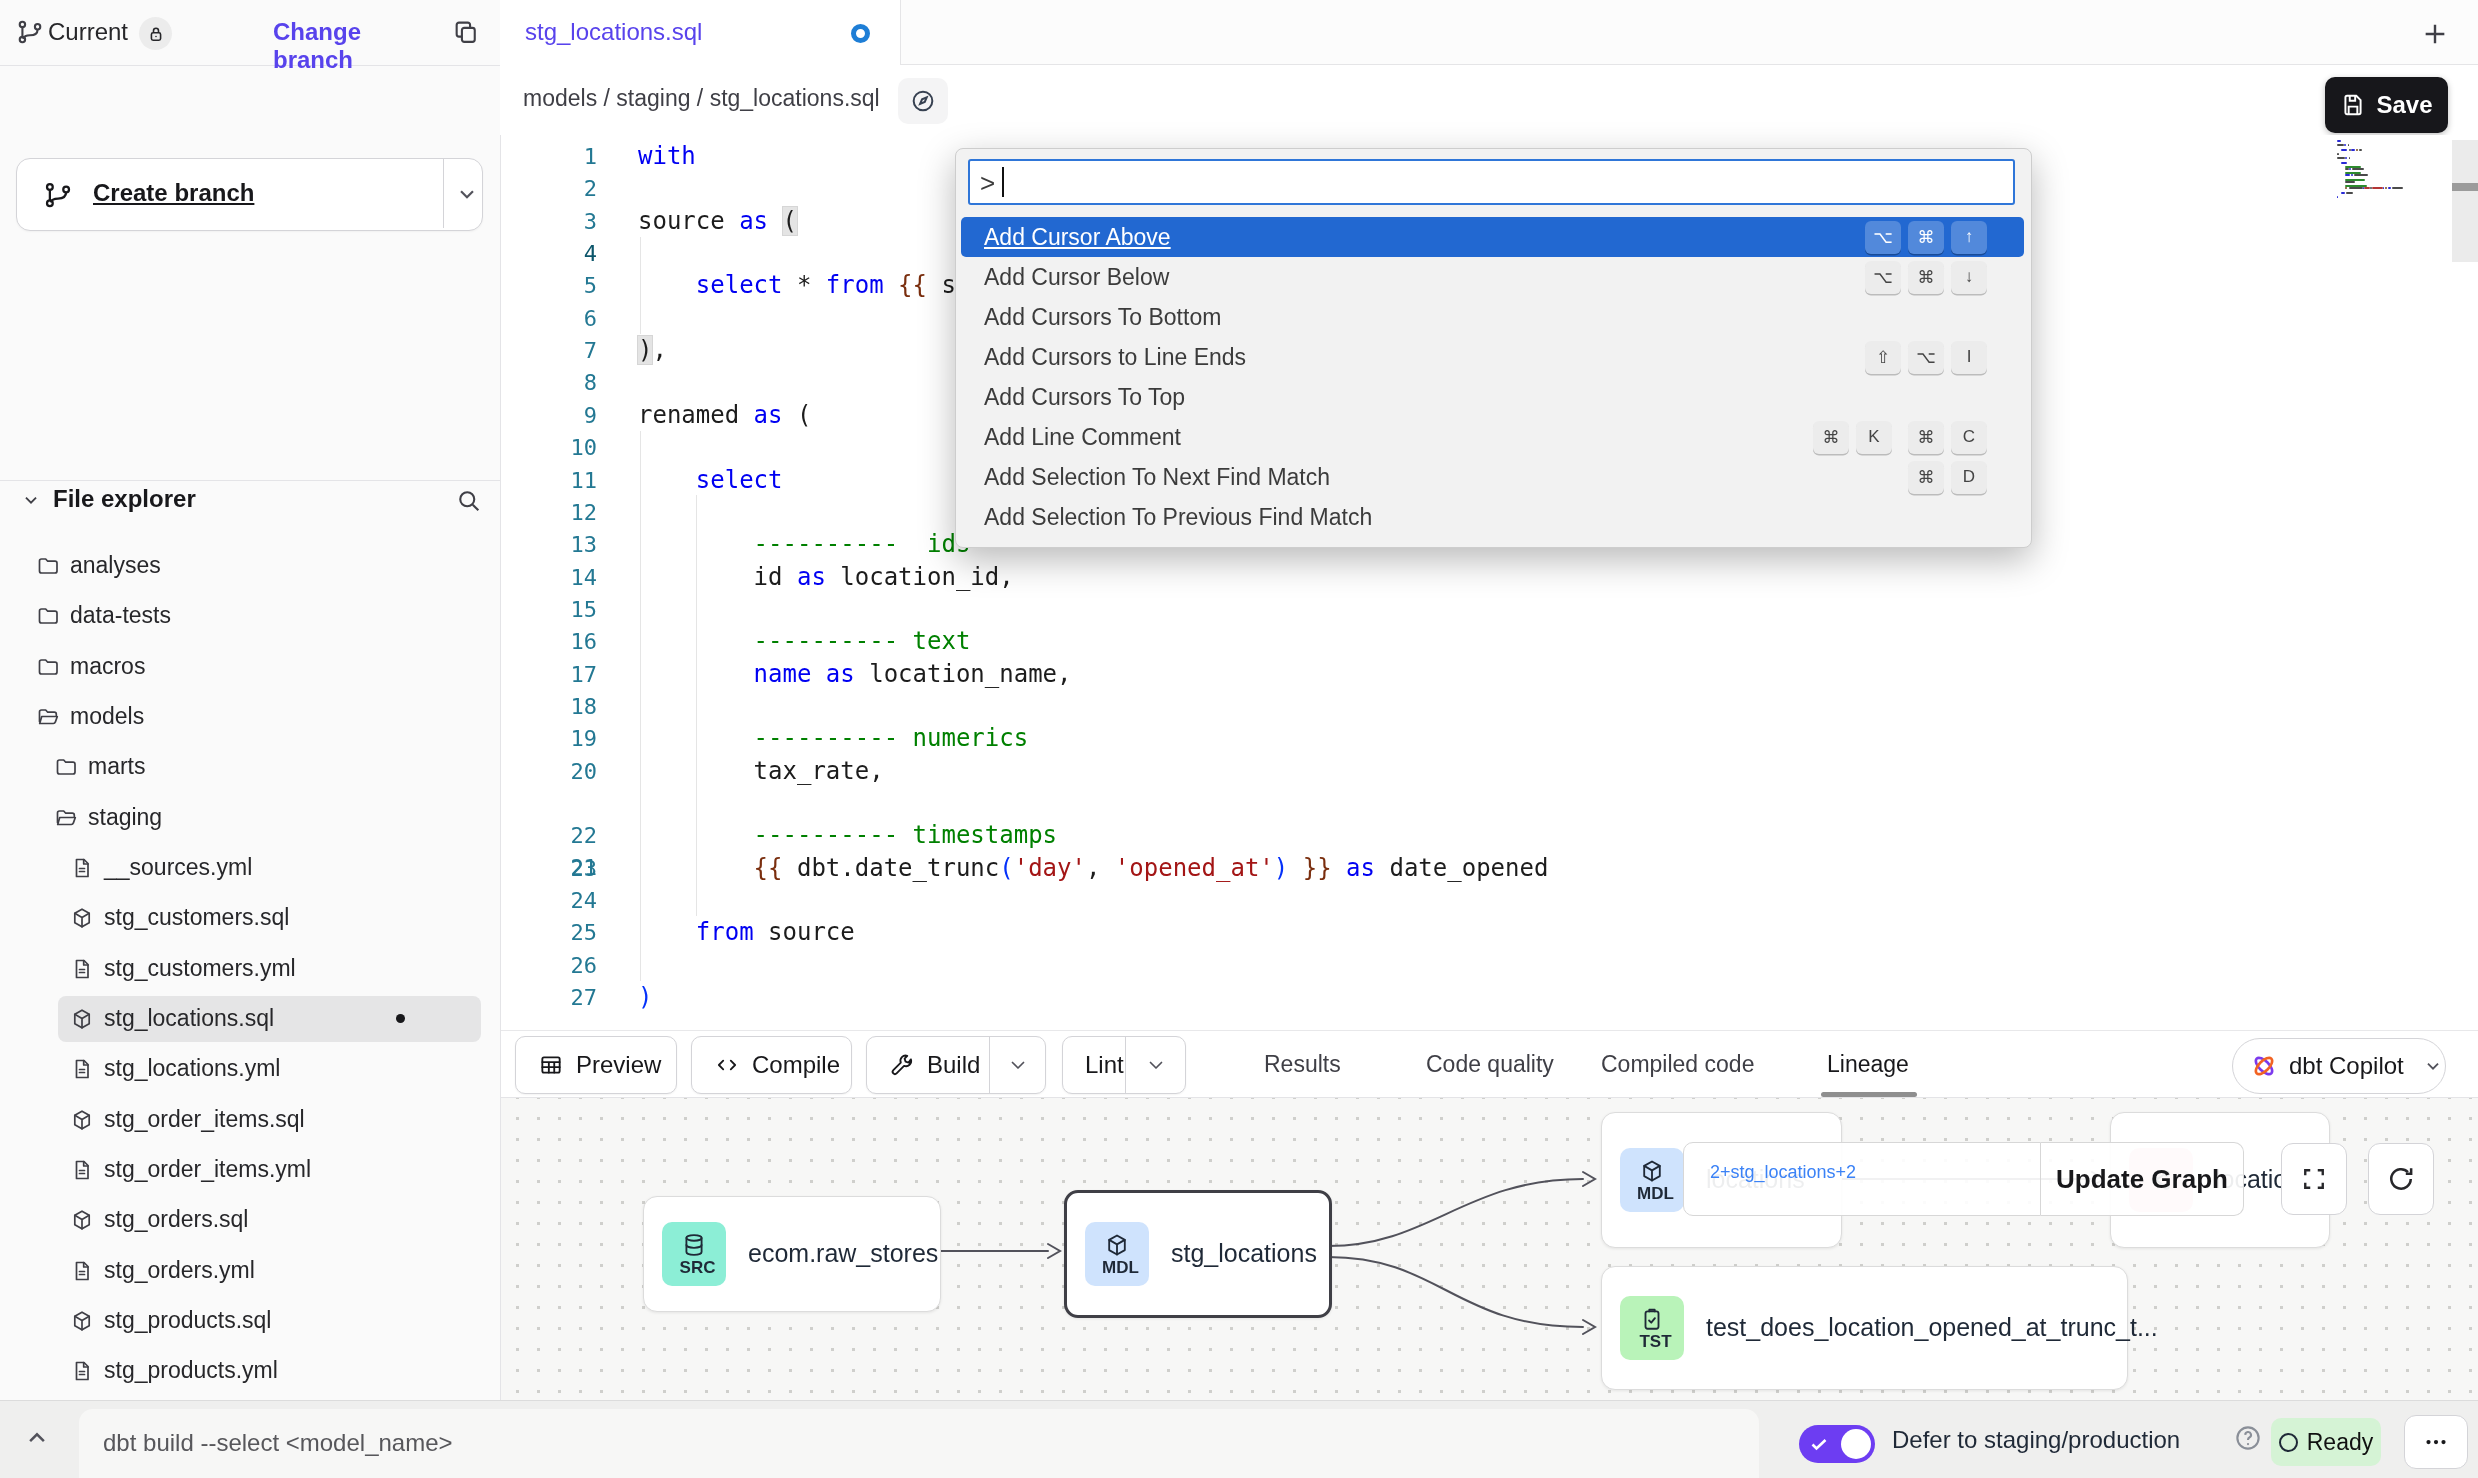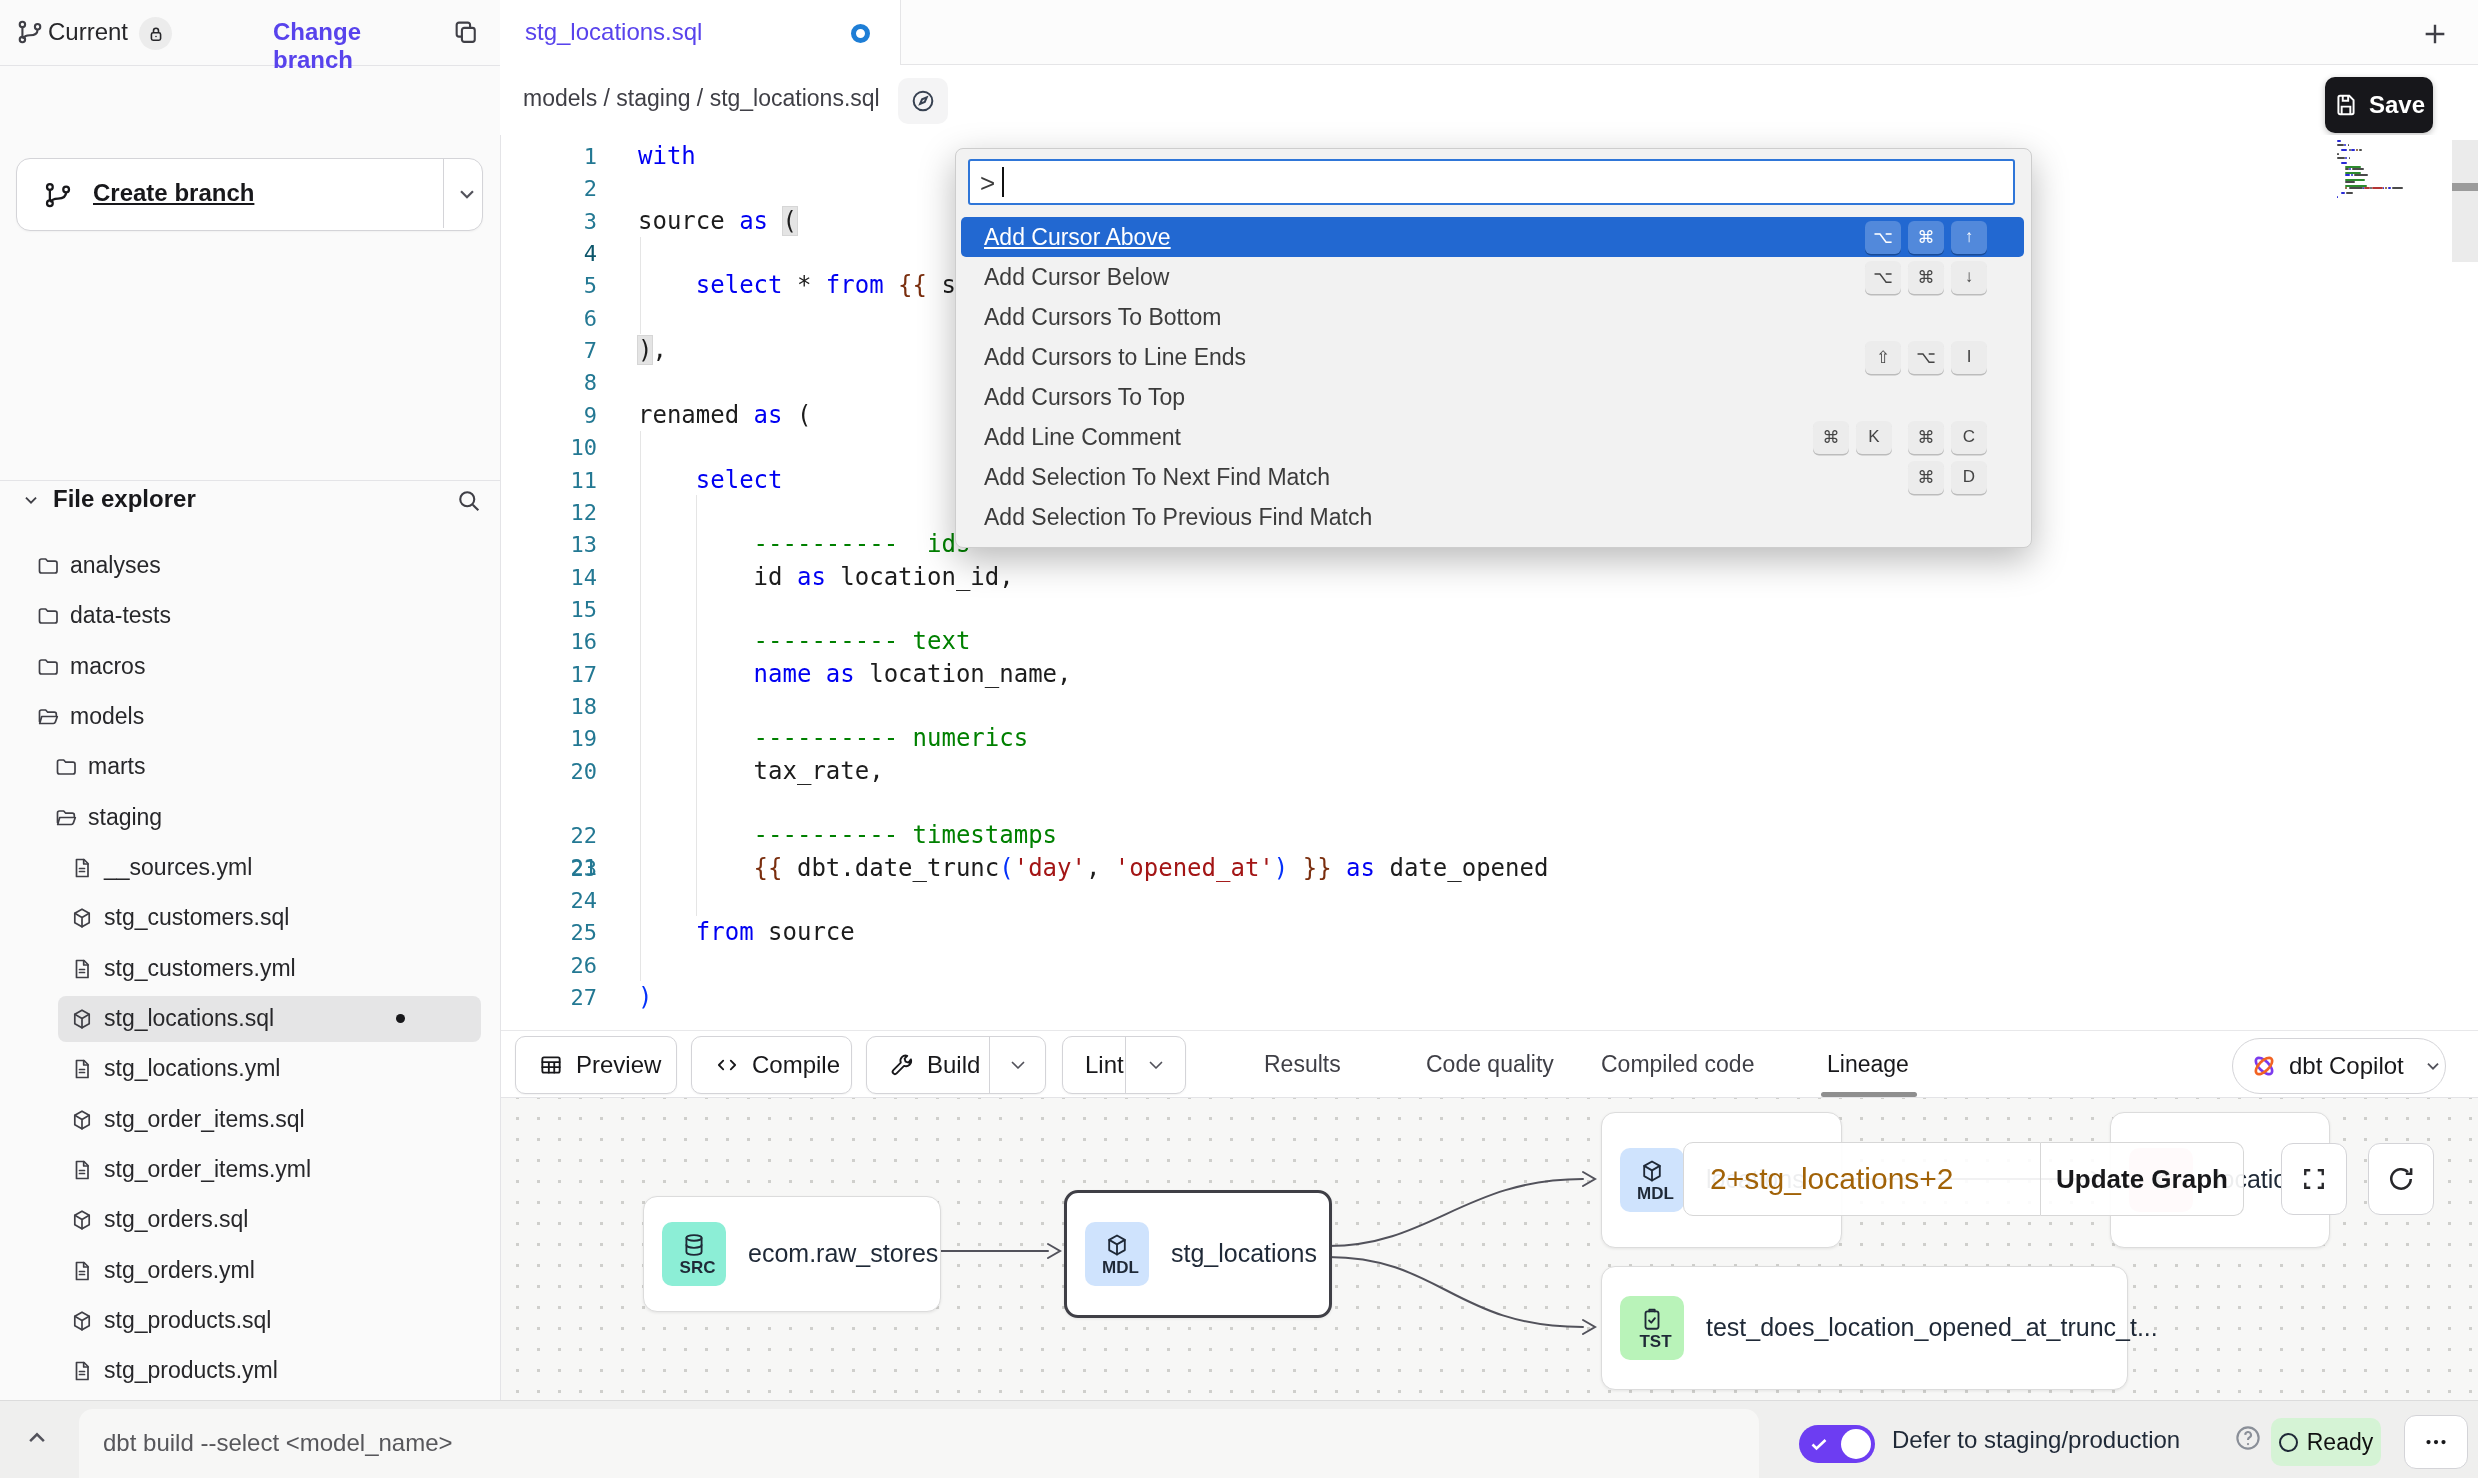--- a/index.html
+++ b/index.html
@@ -30,21 +30,21 @@
   
   .tabbar{position:absolute;left:500px;top:0;width:1978px;height:65px;background:#fcfcfc;}
   .tabbar-rest{position:absolute;left:400px;top:0;right:0;height:64px;border-bottom:1px solid #e5e5e7;}
   .tab-active{position:absolute;left:0;top:0;width:400px;height:65px;background:#fff;border-right:1px solid #e5e5e7;}
   .tab-title{position:absolute;left:25px;top:18px;font-size:24px;color:#5843ec;}
   .mod-dot{position:absolute;left:351px;top:24px;width:19px;height:19px;border-radius:50%;border:5px solid #1e7ed6;background:#fff;box-sizing:border-box;}
   .newtab{position:absolute;left:1915px;top:14px;width:40px;height:40px;display:flex;align-items:center;justify-content:center;cursor:pointer;color:#3f3f46;}
   .crumbbar{position:absolute;left:500px;top:65px;width:1978px;height:70px;background:#fff;}
   .crumb{position:absolute;left:23px;top:20px;font-size:23px;color:#3f3f46;}
   .crumb-ico{position:absolute;left:398px;top:13px;width:50px;height:46px;border-radius:10px;background:#f4f4f5;display:flex;align-items:center;justify-content:center;cursor:pointer;}
-  .savebtn{position:absolute;left:2325px;top:77px;width:108px;height:56px;background:#17171b;border-radius:10px;color:#fff;display:flex;align-items:center;justify-content:center;gap:10px;font-size:24px;font-weight:600;cursor:pointer;box-shadow:0 2px 6px rgba(0,0,0,.25);}
+  .savebtn{position:absolute;left:2325px;top:77px;width:123px;height:56px;background:#17171b;border-radius:10px;color:#fff;display:flex;align-items:center;justify-content:center;gap:10px;font-size:24px;font-weight:600;cursor:pointer;box-shadow:0 2px 6px rgba(0,0,0,.25);}
 
   
   .editor{position:absolute;left:501px;top:135px;width:1977px;height:895px;background:#fff;overflow:hidden;}
   .cl{position:absolute;left:0;width:1900px;height:33px;font-family:"DejaVu Sans Mono",monospace;font-size:24px;line-height:33px;white-space:pre;}
   .ln{position:absolute;left:0;width:96px;text-align:right;color:#237893;font-size:22px;}
   .ln.act{color:#0b556a;}
   .ct{position:absolute;left:137px;color:#1c1c1c;}
   .kw{color:#0000f2;} .cm{color:#008000;} .str{color:#a31515;} .jj{color:#7a2e0e;} .par{color:#0431fa;}
   .brhl{background:#e4e4e4;box-shadow:0 0 0 1px #d6d6d6;}
   .guide{position:absolute;width:1px;background:#e5e5e5;}
@@ -81,21 +81,21 @@
   
   .lineage{position:absolute;left:501px;top:1098px;width:1977px;height:302px;background:#f7f7f6;
     background-image:radial-gradient(circle,#cfcfcc 1.6px,transparent 1.6px);background-size:21px 21px;background-position:6px 10px;overflow:hidden;}
   .edges{position:absolute;left:-501px;top:-1098px;width:2478px;height:1478px;pointer-events:none;z-index:1;}
   .node{position:absolute;background:#fff;border:1.5px solid #dcdcdc;border-radius:14px;box-shadow:0 1px 3px rgba(0,0,0,.08);z-index:2;}
   .node.selected{border:3px solid #3f3f46;}
   .badge{position:absolute;left:18px;width:64px;height:64px;border-radius:10px;display:flex;flex-direction:column;align-items:center;justify-content:center;gap:1px;}
   .badge .btxt{font-size:17px;font-weight:700;color:#1f2937;line-height:18px;margin-left:7px;}
   .nlabel{position:absolute;font-size:25px;color:#1f2937;font-weight:500;white-space:nowrap;}
   .ln-input{position:absolute;left:1182px;top:44px;width:358px;height:74px;background:rgba(255,255,255,.92);border:1.5px solid #d7d7d7;border-radius:10px 0 0 10px;box-sizing:border-box;z-index:3;}
-  .ln-val{position:absolute;left:26px;top:19px;font-size:30px;color:#a16207;}
+  .ln-val{position:absolute;left:26px;top:19px;font-size:18px;color:#3b82f6;}
   .ln-update{position:absolute;left:1540px;top:44px;width:203px;height:74px;background:rgba(255,255,255,.92);border:1.5px solid #d7d7d7;border-left:none;border-radius:0 10px 10px 0;box-sizing:border-box;display:flex;align-items:center;justify-content:center;font-size:26px;font-weight:600;color:#18181b;z-index:3;cursor:pointer;}
   .ln-iconbtn{position:absolute;top:45px;width:66px;height:72px;background:#fff;border:1px solid #d4d4d8;border-radius:12px;display:flex;align-items:center;justify-content:center;z-index:4;cursor:pointer;box-sizing:border-box;}
 
   
   .bottombar{position:absolute;left:0;top:1400px;width:2478px;height:78px;background:#efefee;border-top:1px solid #dcdcdc;box-sizing:border-box;}
   .cmdzone{position:absolute;left:79px;top:8px;width:1680px;height:70px;background:#f7f7f6;border-radius:14px 14px 0 0;}
   .cmdtext{position:absolute;left:24px;top:20px;font-size:24px;color:#57575b;}
   .collapse{position:absolute;left:22px;top:22px;cursor:pointer;}
   .toggle{position:absolute;left:1799px;top:24px;width:76px;height:38px;border-radius:19px;background:#6d3df2;cursor:pointer;}
   .toggle .knob{position:absolute;right:4px;top:4px;width:30px;height:30px;border-radius:50%;background:#fff;}

